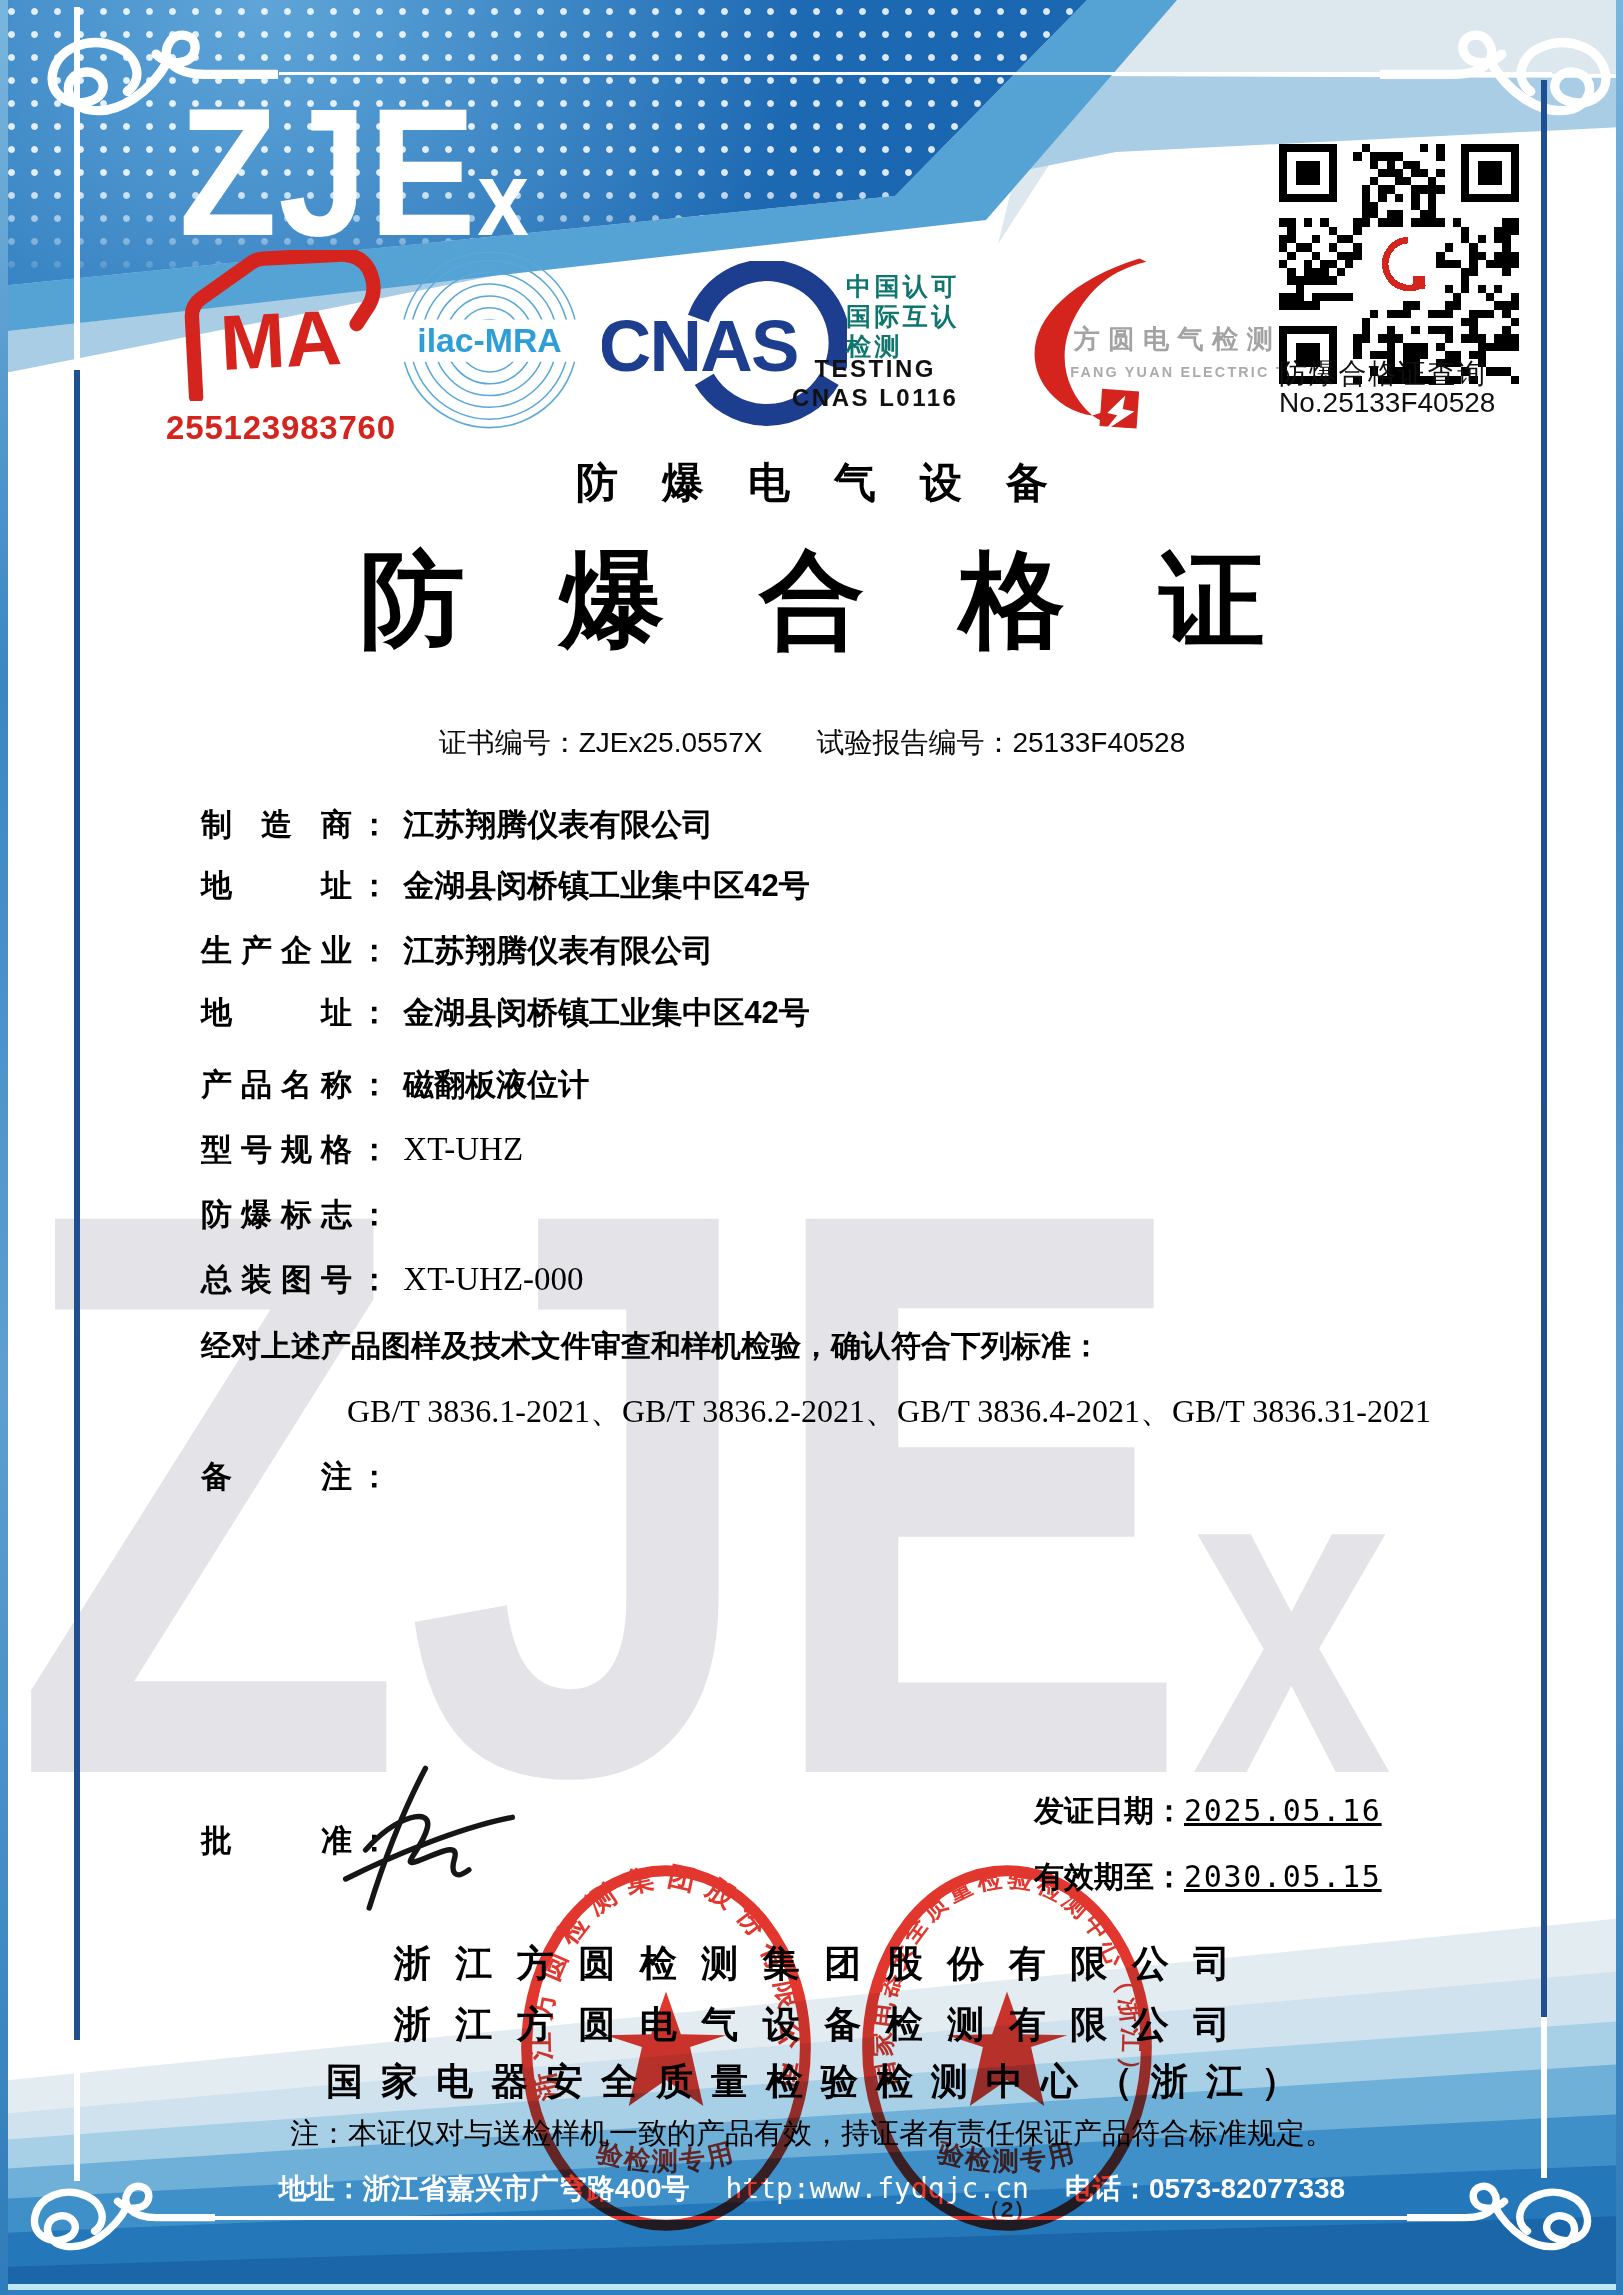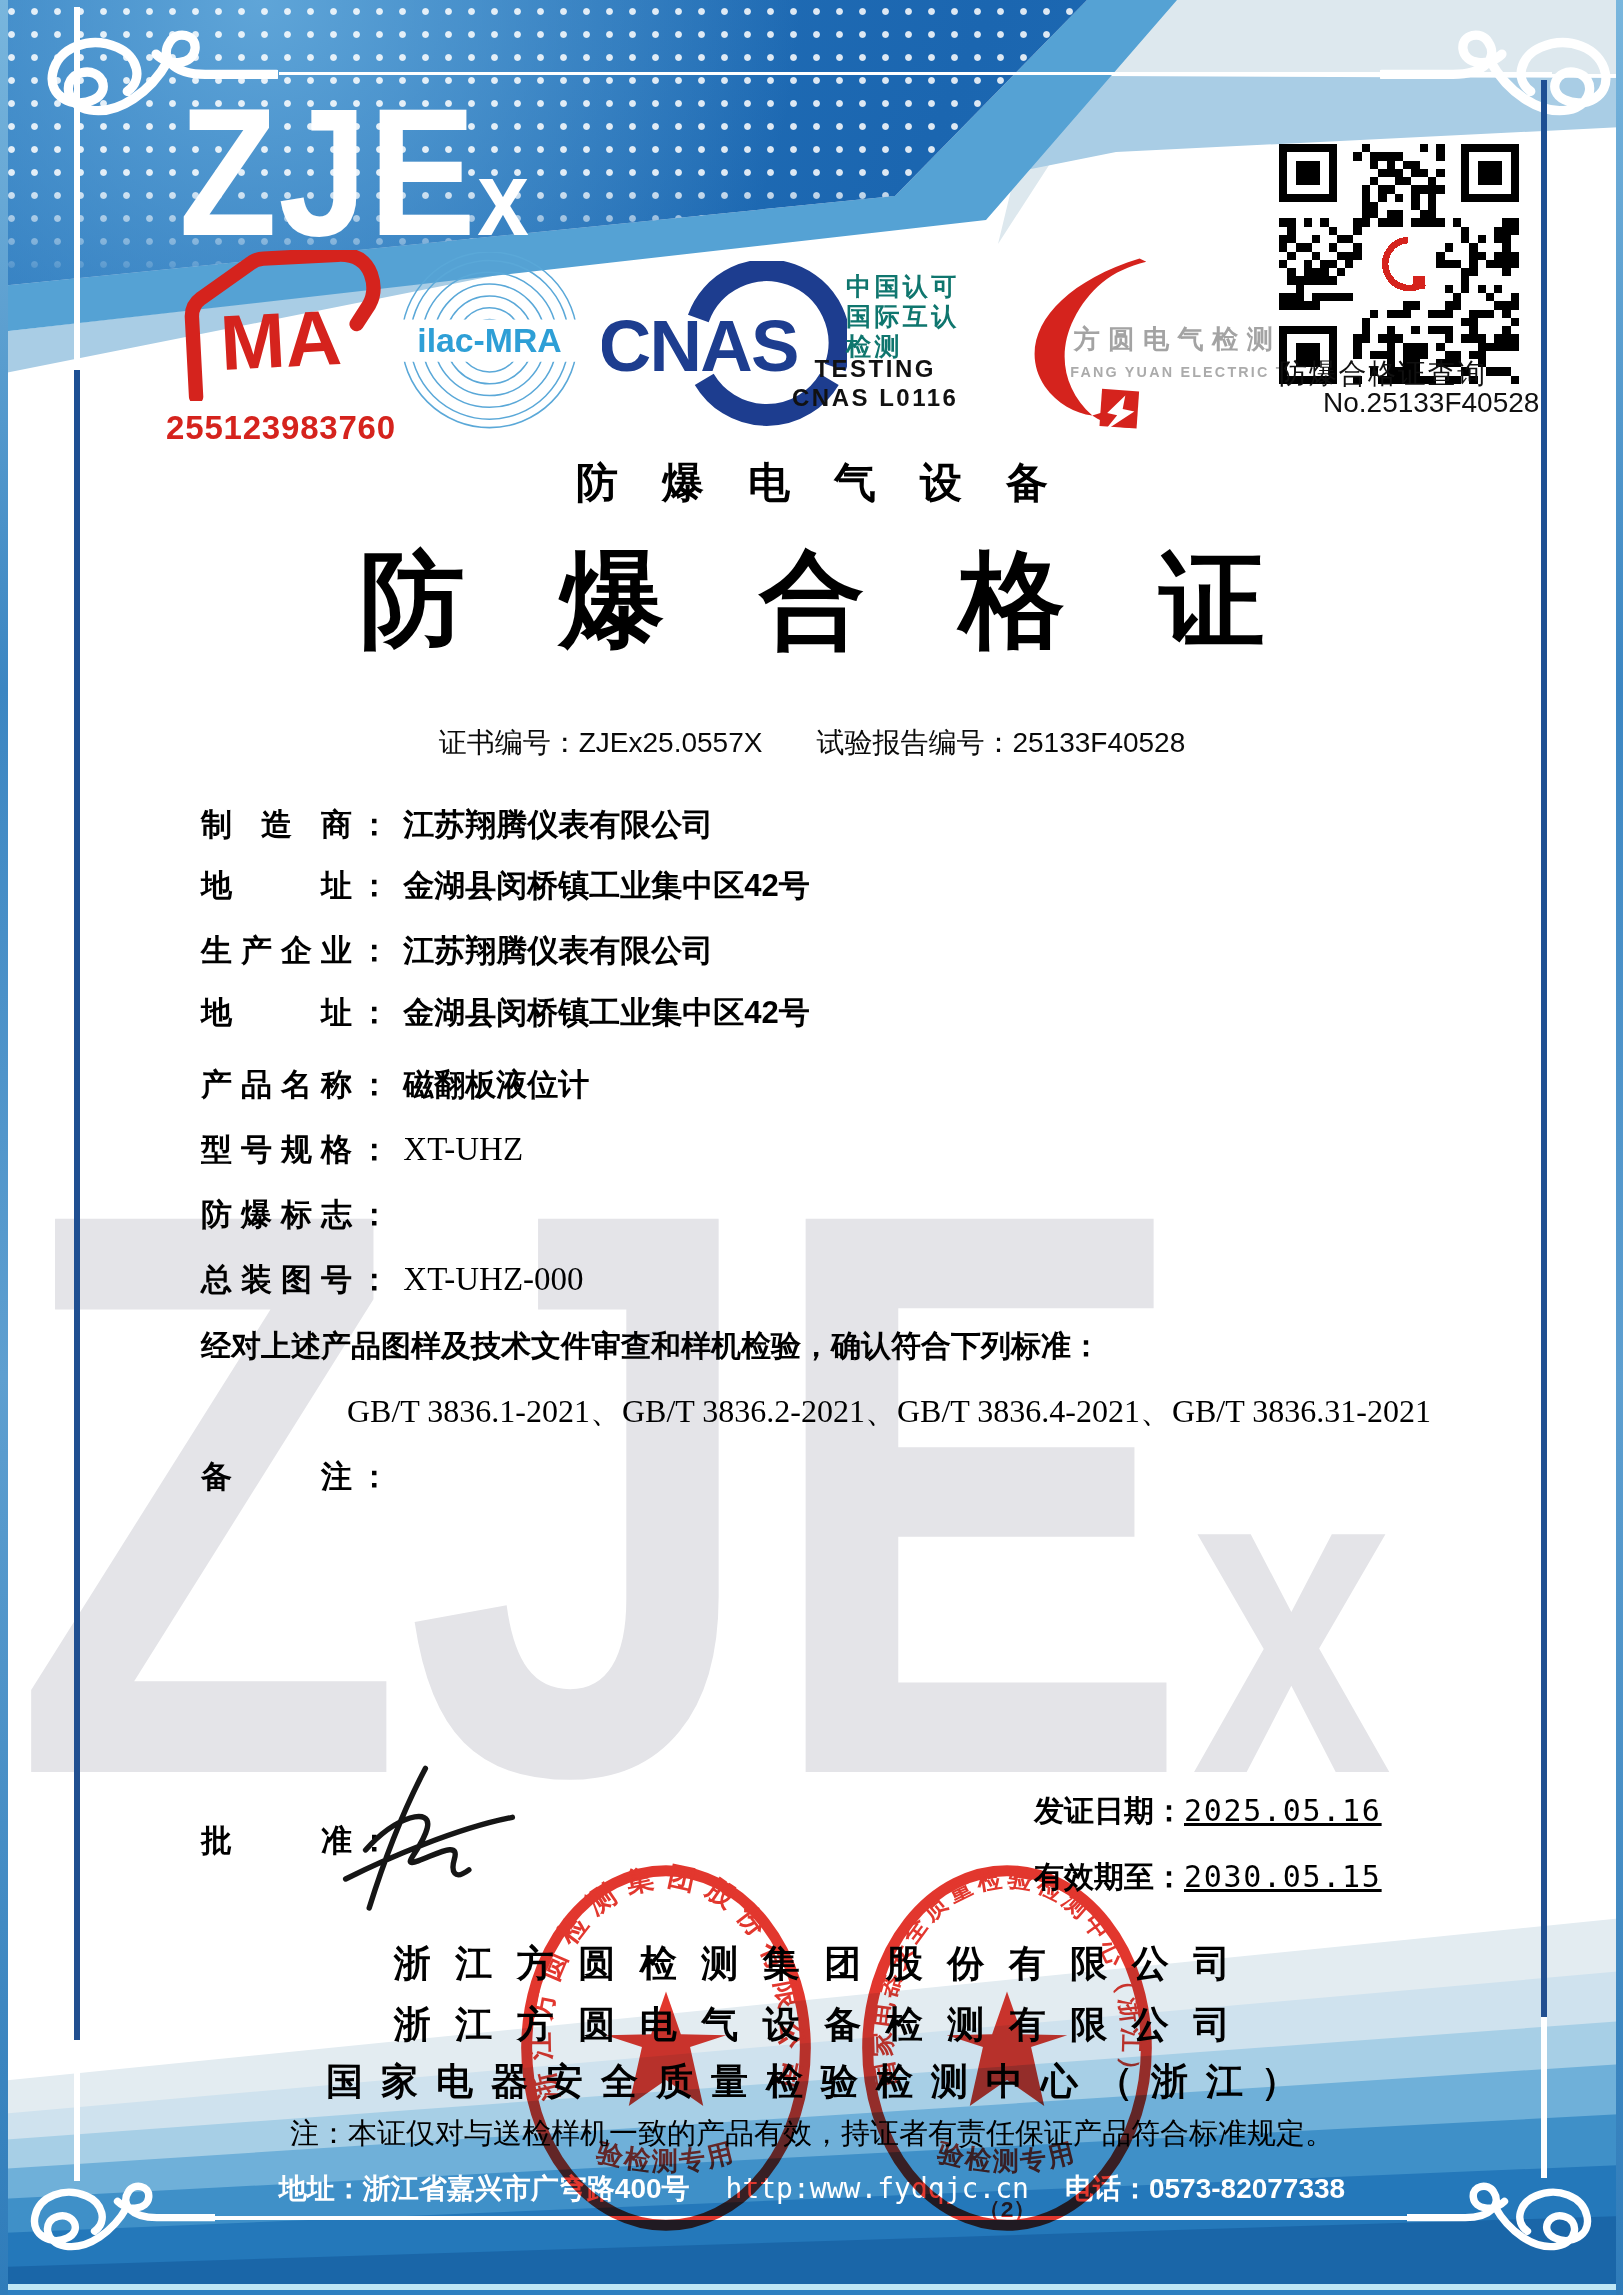--- a/index.html
+++ b/index.html
@@ -35,21 +35,21 @@
   .flip{transform:scaleX(-1);}
 
   
   .cma-num{position:absolute;left:154px;top:409px;width:254px;text-align:center;z-index:3;
            color:#d5231d;font-weight:700;font-size:33px;letter-spacing:0.8px;}
   .cnas-cn{position:absolute;left:846px;top:271px;z-index:3;font-size:25px;line-height:30px;letter-spacing:3.4px;font-weight:700;color:#0f766e;}
   .cnas-en{position:absolute;left:792px;top:354px;z-index:3;font-size:24px;line-height:29px;letter-spacing:2.5px;font-weight:700;color:#111;text-align:center;}
 
   
   .qr-cap1{position:absolute;left:1279px;top:355px;z-index:3;font-size:28px;letter-spacing:1.7px;color:#101010;}
-  .qr-cap2{position:absolute;left:1279px;top:387px;z-index:3;font-size:28px;color:#101010;margin-left:44px;}
+  .qr-cap2{position:absolute;left:1279px;top:387px;z-index:3;font-size:28px;color:#101010;}
 
   
   .subtitle{position:absolute;left:0;top:455px;width:100%;text-align:center;z-index:3;
             font-size:42px;font-weight:700;letter-spacing:44px;padding-left:44px;box-sizing:border-box;}
   .maintitle{position:absolute;left:0;top:531px;width:100%;text-align:center;z-index:3;
              font-size:105px;font-weight:900;letter-spacing:95px;padding-left:95px;box-sizing:border-box;}
   .certline{position:absolute;left:0;top:724px;width:100%;z-index:3;text-align:center;font-size:28px;color:#0a0a0a;}
   .certline .sep{display:inline-block;width:54px;}
 
   

